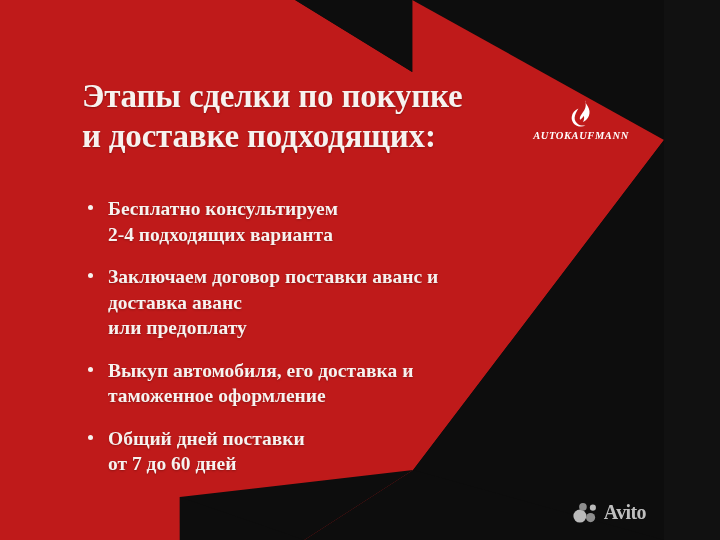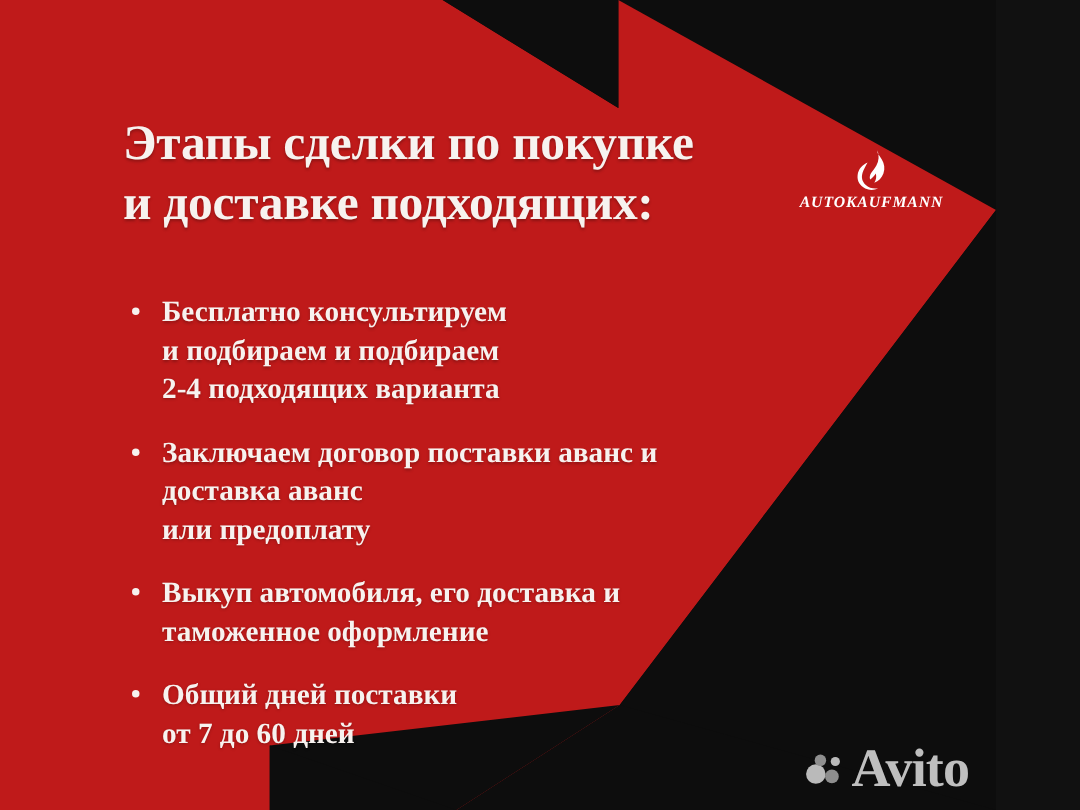--- a/index.html
+++ b/index.html
@@ -101,21 +101,21 @@
     bottom:14px;
     z-index:8;
     display:flex;
     align-items:center;
     gap:5px;
     opacity:.92;
   }
   .avito-dots{display:block;width:26px;height:22px;}
   .avito-word{
     color:#cfcfcf;
-    font-size:36px;
+    font-size:20px;
     line-height:27px;
     font-weight:bold;
     letter-spacing:-0.6px;
   }
 </style>
 </head>
 <body>
 
 <div id="poster">
 
@@ -148,21 +148,20 @@
       <path d="M30.5 3.5c1.8 6.4 1.4 11.3-1.3 16.1-1.6 2.9-3.9 5.4-5.6 8.2-1.3 2.2-1.9 4.5-1.1 6.9 2.6-1.6 4.4-3.9 6.1-6.4.9 3.6.4 6.9-1.6 9.9 4.6-1.9 8-5.3 9.7-10 1.9-5.2 1-10.2-1.7-14.8-1.4-2.4-3-4.6-4.5-6.9z" fill="#ffffff"></path>
       <path d="M19.8 16.6C14 19.3 10 23.6 9.2 29.9c-.8 6.3 2.4 11.6 8.1 14.3 4.6 2.2 9.3 2.1 13.9-.2-5.1.6-9.8-.2-13.6-3.8-3.6-3.4-4.6-7.7-3.2-12.4 1.1-3.8 3.2-7 5.4-11.2z" fill="#ffffff"></path>
     </svg>
     <span class="logo-word">AUTOKAUFMANN</span>
   </div>
 
   <ul class="bullets">
     <li class="bullet">
       <span class="bullet-dot"></span>
       <span class="ln">Бесплатно консультируем</span>
-      <span class="ln">и подбираем и подбираем</span>
       <span class="ln">2-4 подходящих варианта</span>
     </li>
     <li class="bullet">
       <span class="bullet-dot"></span>
       <span class="ln">Заключаем договор поставки аванс и</span>
       <span class="ln">доставка аванс</span>
       <span class="ln">или предоплату</span>
     </li>
     <li class="bullet">
       <span class="bullet-dot"></span>

